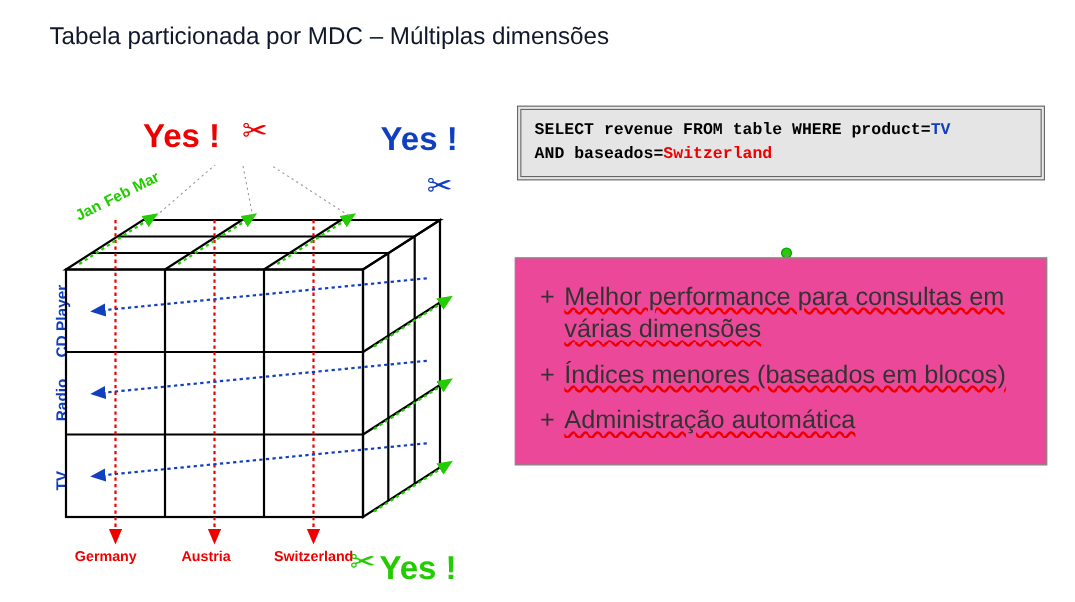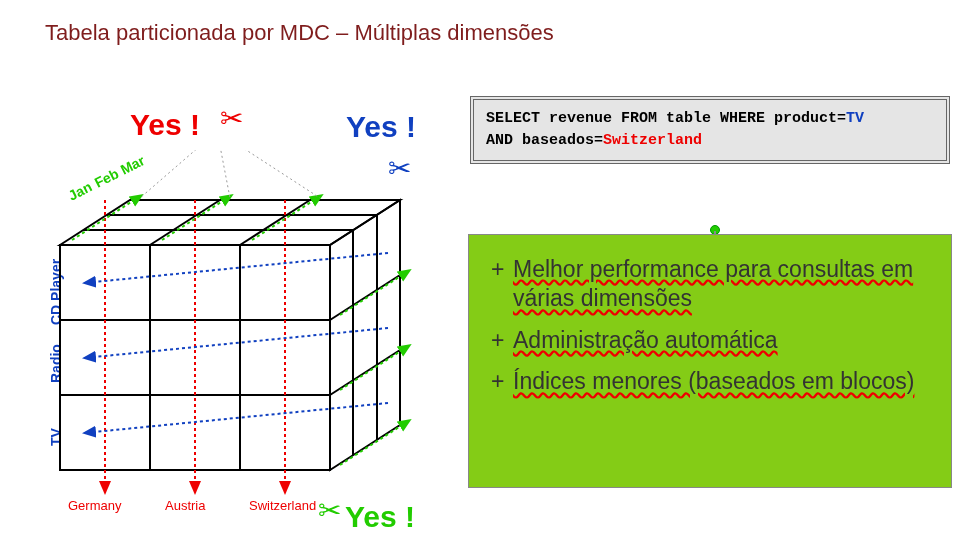--- a/index.html
+++ b/index.html
@@ -1,34 +1,34 @@
 <!DOCTYPE html>
 <html><head>
 <meta charset="utf-8">
 <style>
 *{margin:0;padding:0;box-sizing:border-box}
 body{width:977px;height:547px;background:#fff;font-family:Arial,sans-serif;position:relative;overflow:hidden}
-.title{position:absolute;top:20px;left:45px;font-size:22px;color:#7f1d1d}
+.title{position:absolute;top:20px;left:45px;font-size:22px;color:#0f172a}
 .yes-red{position:absolute;top:108px;left:130px;font-size:30px;font-weight:bold;color:#e00}
 .scissors-red{position:absolute;top:102px;left:220px;font-size:28px;color:#e00}
 .yes-blue{position:absolute;top:110px;left:346px;font-size:30px;font-weight:bold;color:#1040c0}
 .scissors-blue{position:absolute;top:152px;left:388px;font-size:28px;color:#1040c0}
 .yes-green{position:absolute;top:500px;left:345px;font-size:30px;font-weight:bold;color:#2c0}
 .scissors-green{position:absolute;top:494px;left:318px;font-size:28px;color:#2c0}
 .cube-zone{position:absolute;top:150px;left:30px;width:390px;height:370px}
 
 .month{position:absolute;font-size:14px;font-weight:bold;color:#2c0;transform:rotate(-27deg)}
 .product{position:absolute;font-size:14px;font-weight:bold;color:#1040c0;transform:rotate(-90deg);transform-origin:left top}
-.country{position:absolute;bottom:7px;font-size:13px;font-weight:normal;color:#e00}
+.country{position:absolute;bottom:7px;font-size:13px;font-weight:bold;color:#e00}
 
 .sql-box{position:absolute;top:96px;left:470px;width:480px;background:#e5e5e5;border:4px double #666;padding:8px 12px;font-family:'Courier New',monospace;font-size:15px;font-weight:bold;line-height:1.45}
 .kw-blue{color:#1040c0}
 .kw-red{color:#e00}
 
-.bullets{position:absolute;top:234px;left:468px;width:484px;height:254px;background:#84cc16;border:1px solid #888;padding:14px 18px 10px 22px}
+.bullets{position:absolute;top:234px;left:468px;width:484px;height:189px;background:#ec4899;border:1px solid #888;padding:14px 18px 10px 22px}
 .gh{position:absolute;top:225px;left:710px;width:10px;height:10px;border-radius:50%;background:#2c0;border:1px solid #090}
 .gh-line{position:absolute;top:231px;left:714px;width:2px;height:5px;background:#888}
 .bullets ul{list-style:none}
 .bullets li{position:relative;font-size:23px;color:#333;line-height:1.28;margin:6px 0 12px;padding-left:22px}
 .bullets li::before{content:"+";position:absolute;left:0;top:0;font-size:23px}
 .underline-red{text-decoration:underline wavy #e00}
 svg{position:absolute;top:0;left:0}
 </style>
 </head>
 <body>
@@ -128,16 +128,16 @@
 <div class="sql-box">
   <span>SELECT revenue FROM table WHERE product=</span><span class="kw-blue">TV</span><br>
   <span>AND baseados=</span><span class="kw-red">Switzerland</span>
 </div>
 
 <div class="gh"></div>
 <div class="gh-line"></div>
 <div class="bullets">
   <ul>
     <li><span class="underline-red">Melhor performance para consultas em várias dimensões</span></li>
+    <li><span class="underline-red">Índices menores (baseados em blocos)</span></li>
     <li><span class="underline-red">Administração automática</span></li>
-    <li><span class="underline-red">Índices menores (baseados em blocos)</span></li>
   </ul>
 </div>
 
 </body></html>

